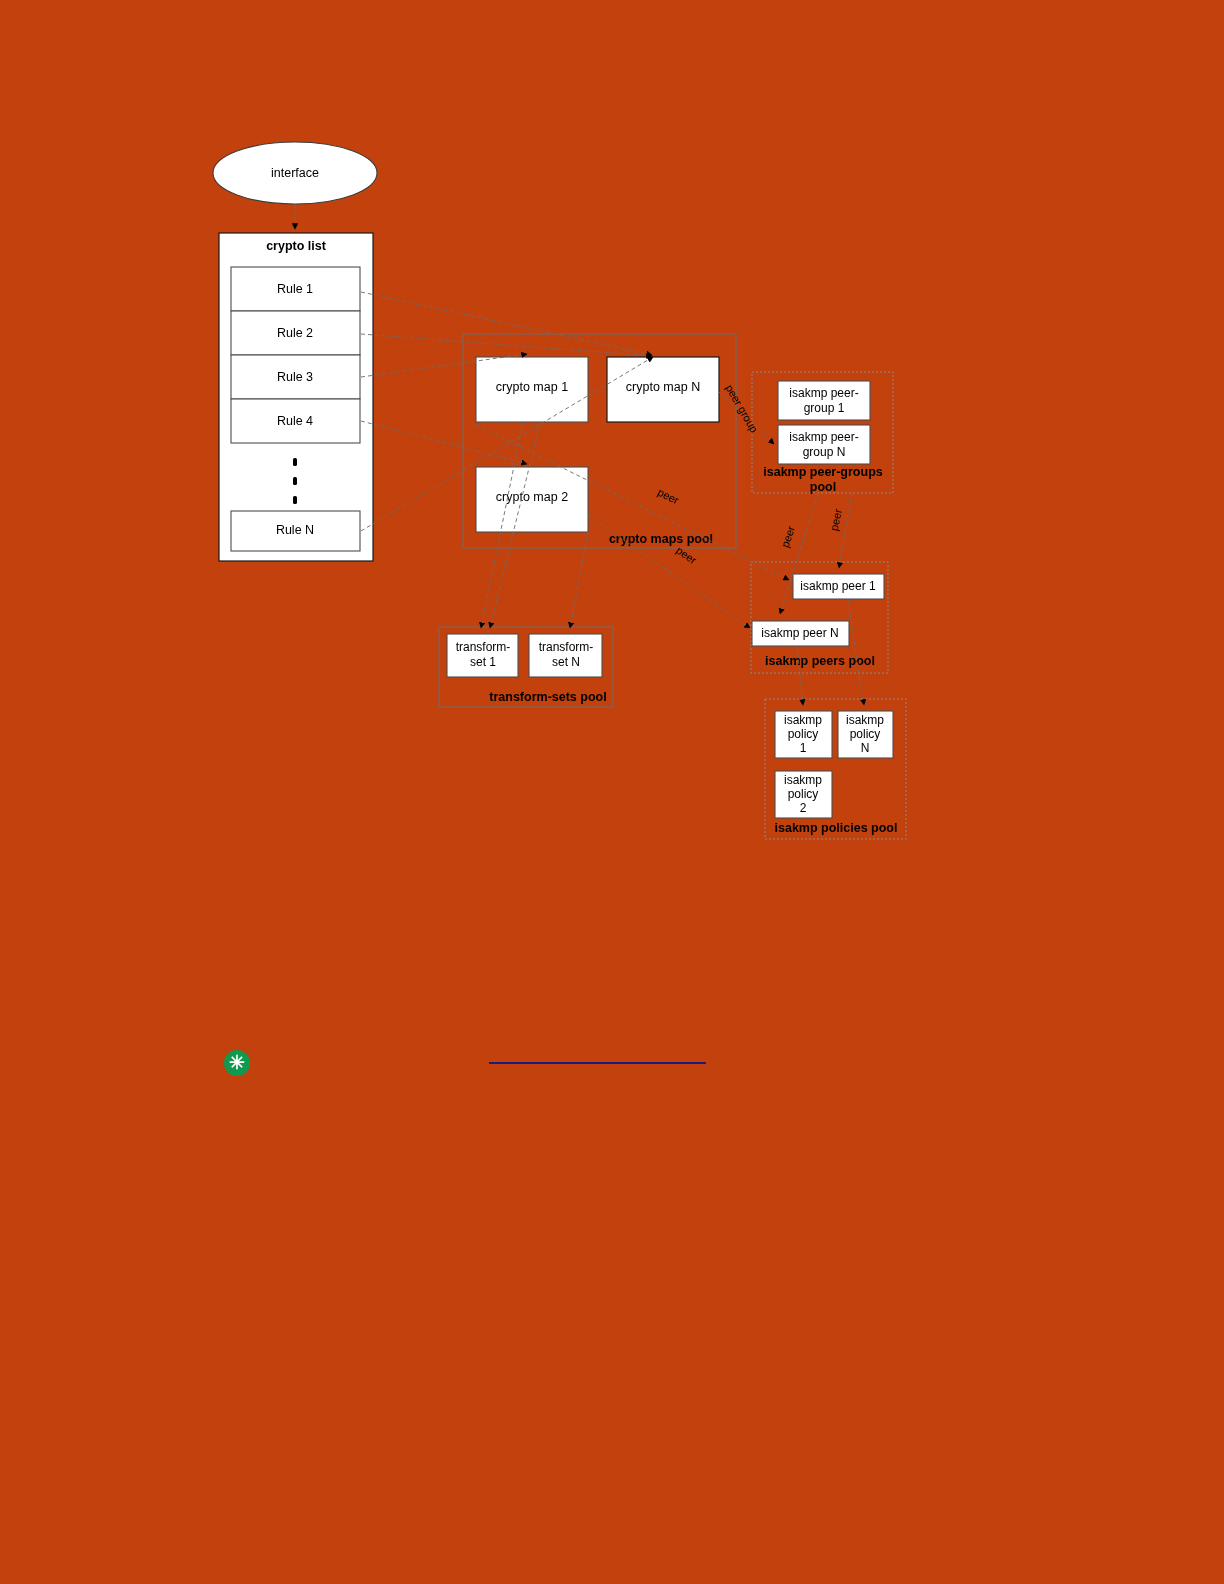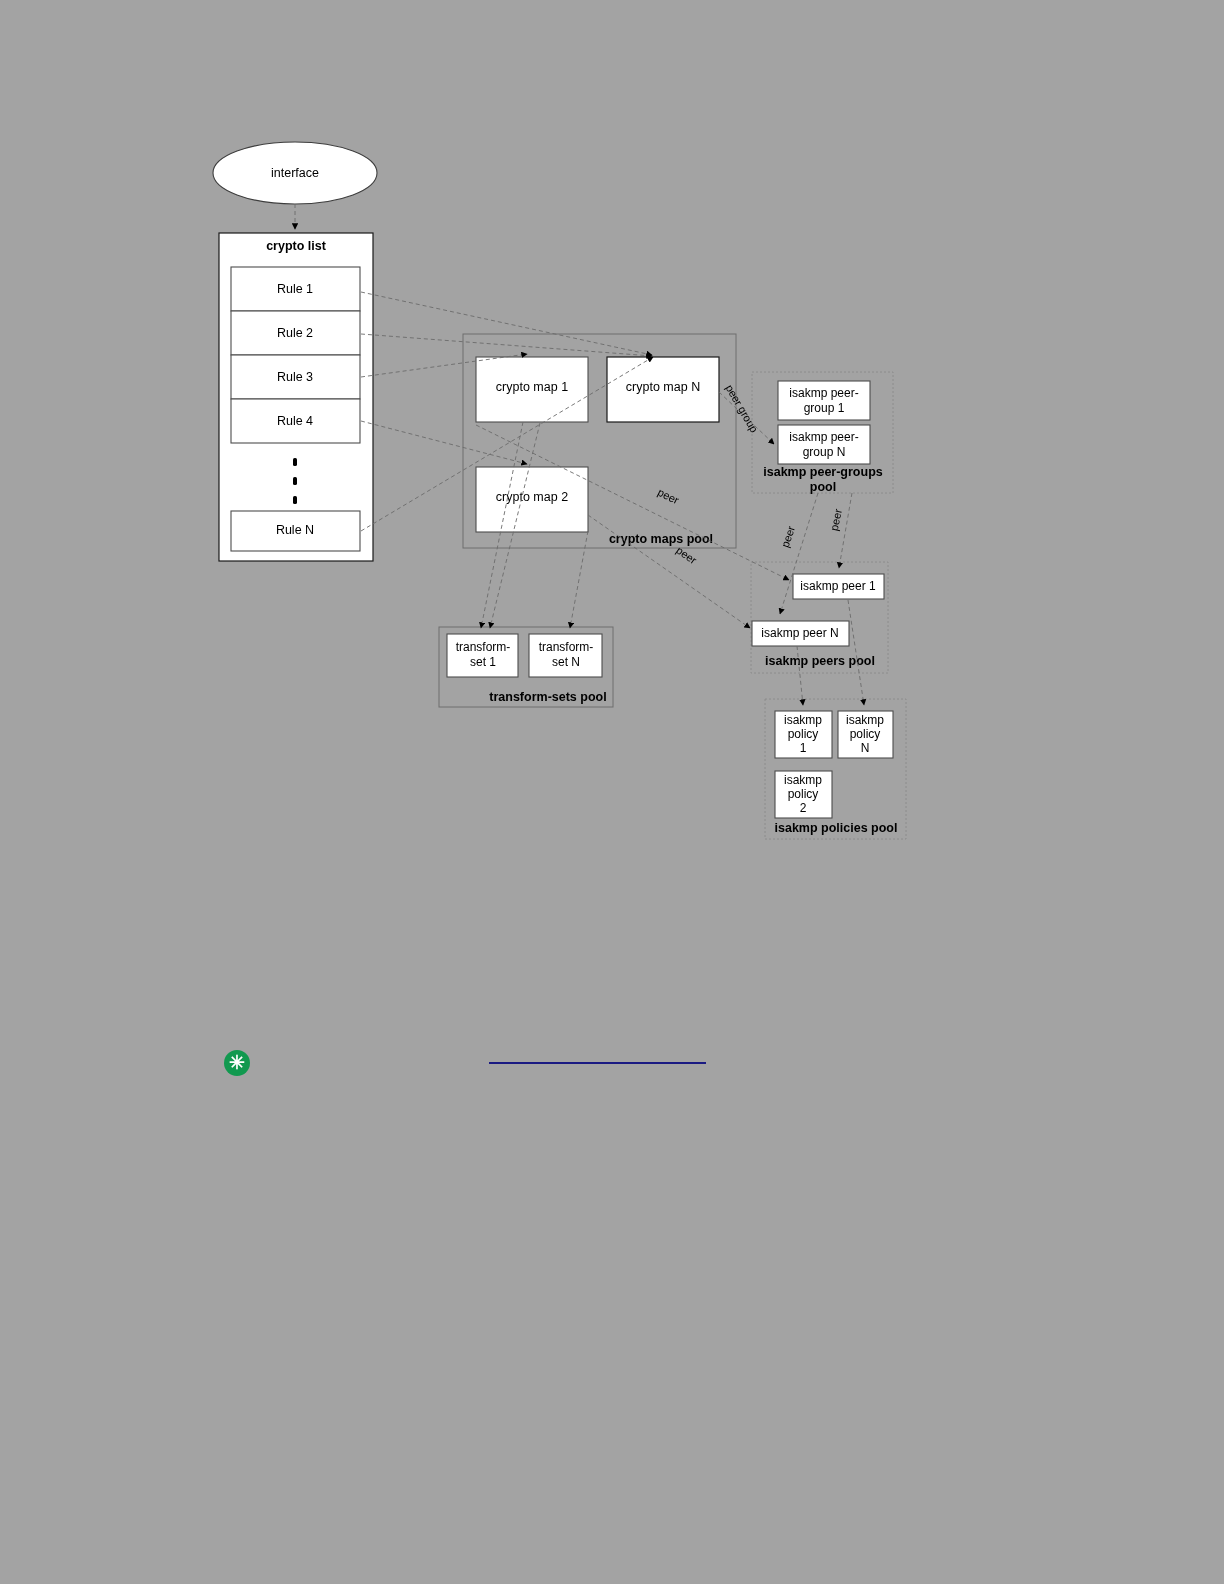--- a/index.html
+++ b/index.html
@@ -12,21 +12,21 @@
     height: 1584px;
     position: relative;
     font-family: "Liberation Sans", sans-serif;
     overflow: hidden;
   }
   #page {
     position: absolute;
     left: 0; top: 0;
     width: 1224px;
     height: 1584px;
-    background: #a3a3a3;
+    background: #c2410c;
   }
   #diagram {
     position: absolute;
     left: 0;
     top: 0;
     width: 1224px;
     height: 1584px;
   }
   .node-label {
     font-family: "Liberation Sans", sans-serif;

